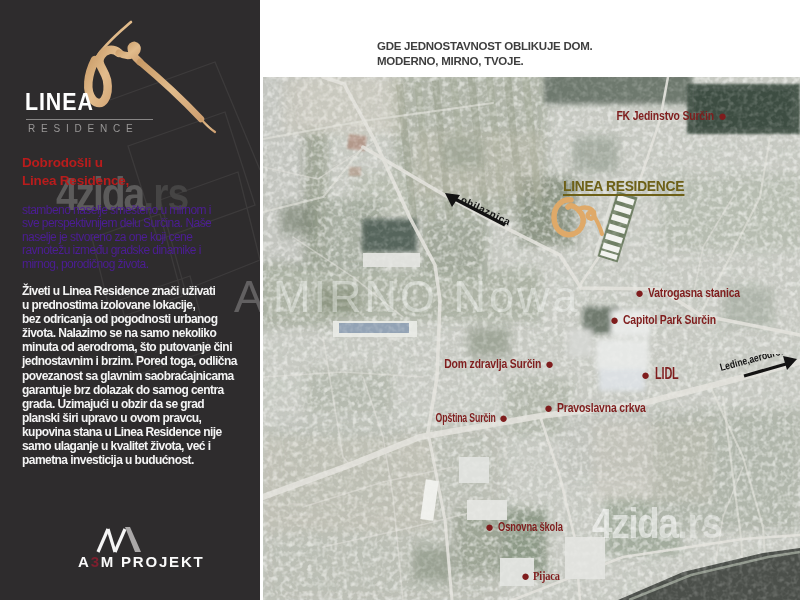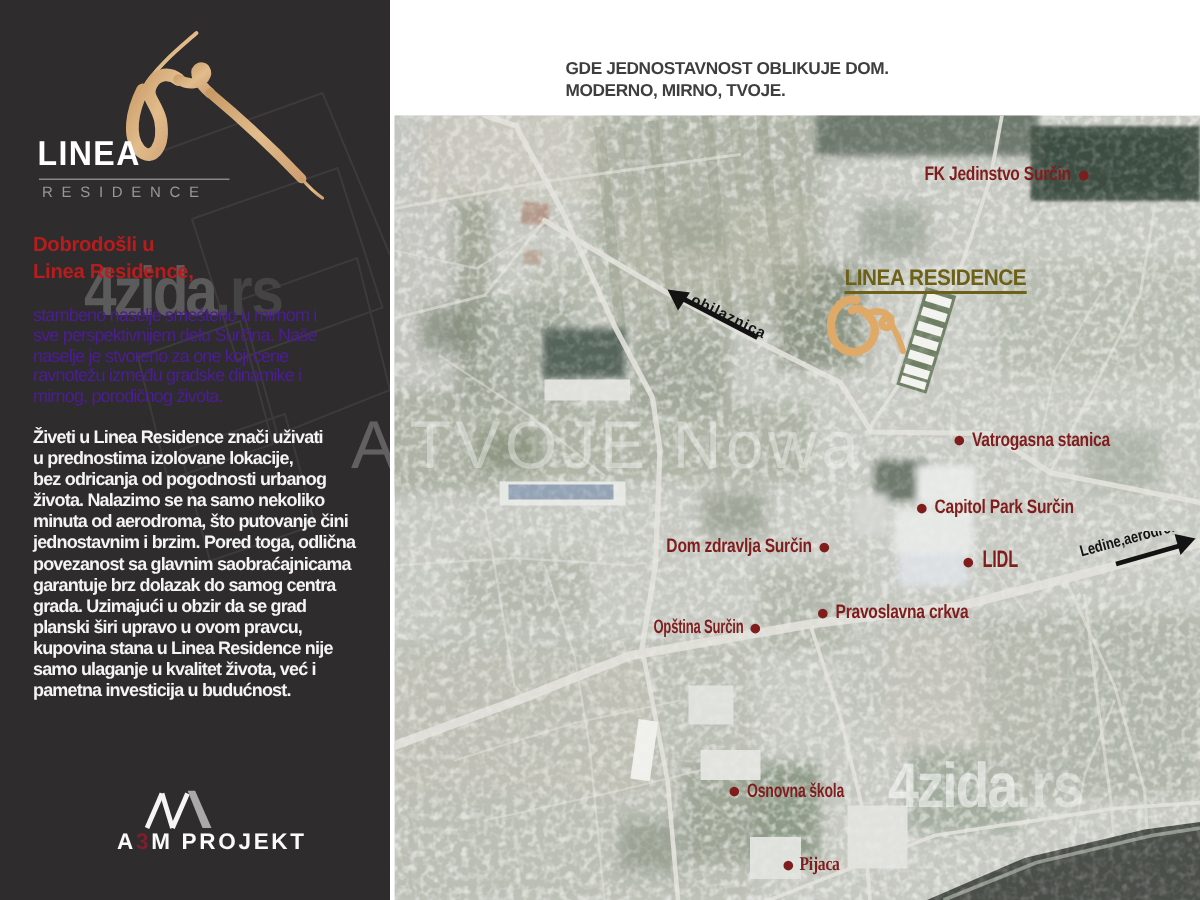--- a/index.html
+++ b/index.html
@@ -240,36 +240,36 @@
 <svg class="abs" style="left:443px;top:188px;" width="115" height="58" viewBox="0 0 115 58">
   <path d="M12 11 L62 37" stroke="#131313" stroke-width="3.5"></path>
   <path d="M2 5 L17 7 L9 19 Z" fill="#131313"></path>
   <text x="17" y="14" font-size="10" font-weight="bold" fill="#131313" letter-spacing="0.6" transform="rotate(26 17 14)">obilaznica</text>
 </svg>
 
 <div class="lbl" style="right:73px;top:108px;"><span class="rt">FK Jedinstvo Surčin</span> <span class="dot">●</span></div>
 
 <div class="lbl" style="left:635px;top:285px;"><span class="dot">●</span> <span class="lt">Vatrogasna stanica</span></div>
 
-<div class="lbl" style="left:610px;top:330px;text-align:right;"><span class="dot">●</span> <span class="lt">Capitol Park Surčin</span></div>
+<div class="lbl" style="left:610px;top:312px;text-align:right;"><span class="dot">●</span> <span class="lt">Capitol Park Surčin</span></div>
 
 <div class="lbl" style="left:641px;top:365px;font-size:16px;"><span class="dot" style="font-size:15px;">●</span> <span class="lt" style="transform:scaleX(0.68);">LIDL</span></div>
 
 <div class="lbl" style="left:544px;top:400px;"><span class="dot">●</span> <span class="lt">Pravoslavna crkva</span></div>
 
 <div class="lbl" style="right:246px;top:356px;"><span class="rt">Dom zdravlja Surčin</span> <span class="dot">●</span></div>
 
 <div class="lbl" style="right:292px;top:410px;"><span class="rt" style="transform:scaleX(0.67);">Opština Surčin</span> <span class="dot">●</span></div>
 
 <div class="lbl" style="left:485px;top:519px;"><span class="dot">●</span> <span class="lt" style="transform:scaleX(0.72);">Osnovna škola</span></div>
 
 <div class="lbl" style="left:521px;top:568px;font-family:Liberation Serif, serif;"><span class="dot">●</span> <span class="lt">Pijaca</span></div>
 
 <svg class="abs" style="left:713px;top:354px;" width="87" height="37" viewBox="0 0 87 37">
   <text x="8" y="17" font-size="10.5" font-weight="bold" fill="#131313" textLength="70" lengthAdjust="spacingAndGlyphs" transform="rotate(-15 8 17)">Ledine,aerodrom</text>
   <path d="M31 22 L73 10" stroke="#131313" stroke-width="3.2"></path>
   <path d="M70 2 L84 5 L74 16 Z" fill="#131313"></path>
 </svg>
 
 <div class="abs" style="left:234px;top:271px;font-size:45px;color:rgba(246,248,246,0.26);letter-spacing:3px;">A</div>
-<div class="abs" style="left:273px;top:271px;font-size:45px;color:rgba(246,248,246,0.42);letter-spacing:3px;">TVOJE Nowa</div>
+<div class="abs" style="left:273px;top:271px;font-size:45px;color:rgba(246,248,246,0.42);letter-spacing:3px;">MIRNO Nowa</div>
 
 <div class="abs" style="left:592px;top:500px;font-size:42px;font-weight:bold;color:rgba(255,255,255,0.55);letter-spacing:-1.6px;transform:scaleX(0.88);transform-origin:0 50%;">4zida<span style="color:rgba(255,255,255,0.38);letter-spacing:0;">.rs</span></div>
 
 </body></html>

